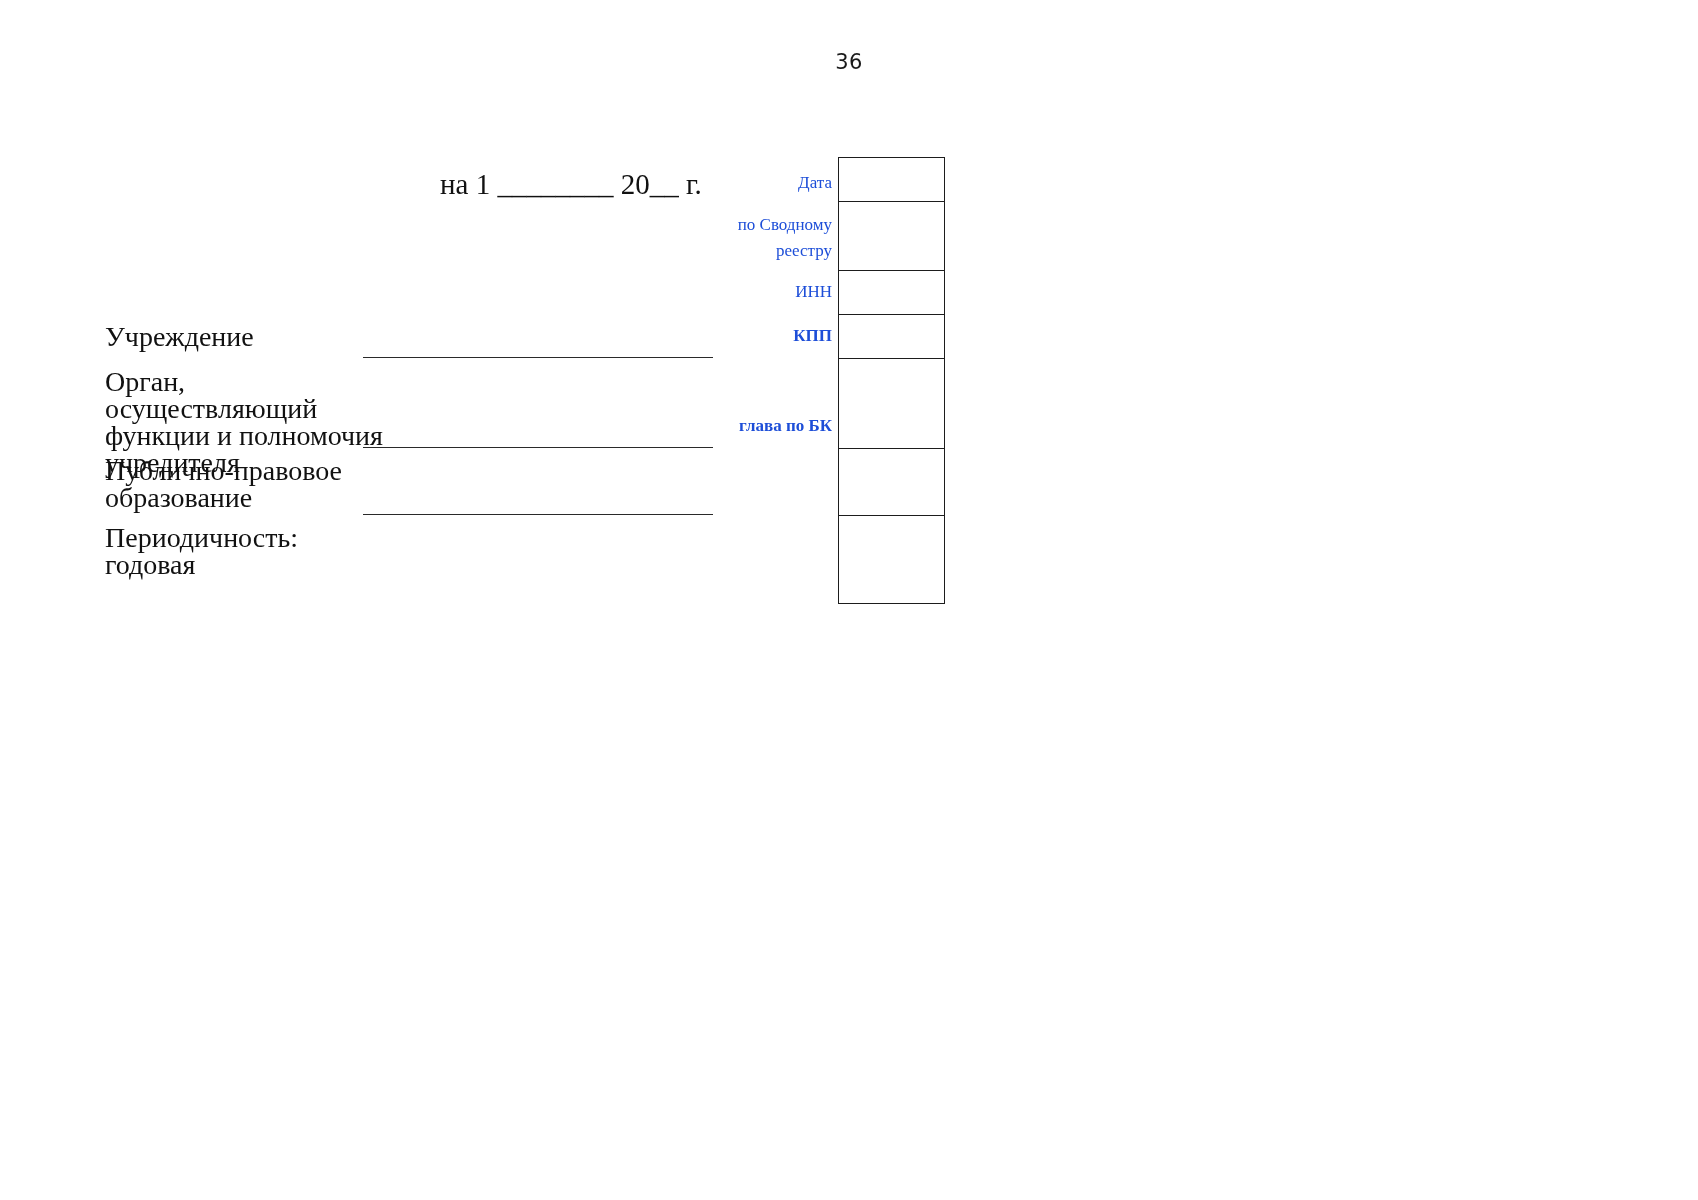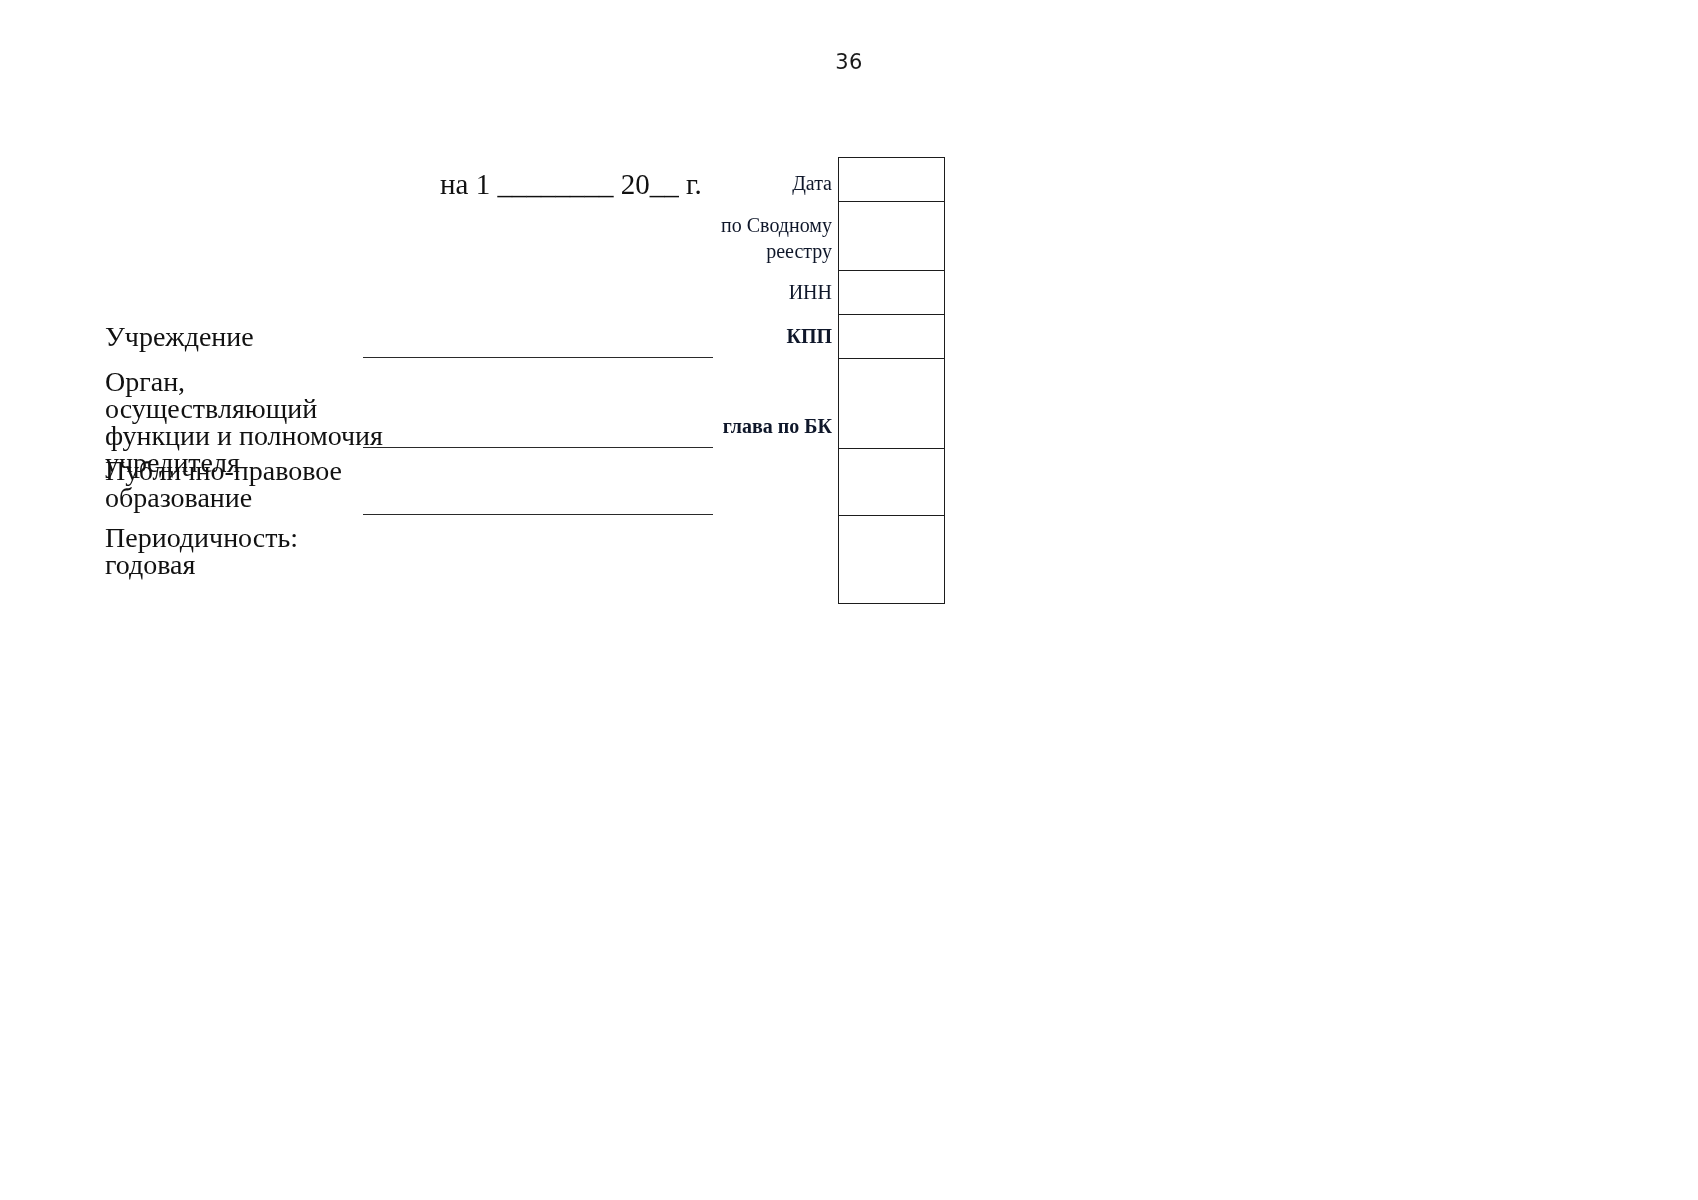--- a/index.html
+++ b/index.html
@@ -69,23 +69,23 @@
   }
   .rule-1 { top: 357px; }
   .rule-2 { top: 447px; }
   .rule-3 { top: 514px; }
 
   
   .right-label {
     position: absolute;
     right: 866px;          
     text-align: right;
-    font-size: 20px;
+    font-size: 17px;
     line-height: 26px;
-    color: #0f172a;
+    color: #1d4ed8;
     white-space: pre-line;
     width: 330px;
   }
   .rl-data      { top: 170px; }
   .rl-svod      { top: 212px; }
   .rl-inn       { top: 279px; }
   .rl-kpp       { top: 323px; font-weight: bold; }
   .rl-glava     { top: 413px; font-weight: bold; }
   .rl-oktmo     { top: 479px; }
 

